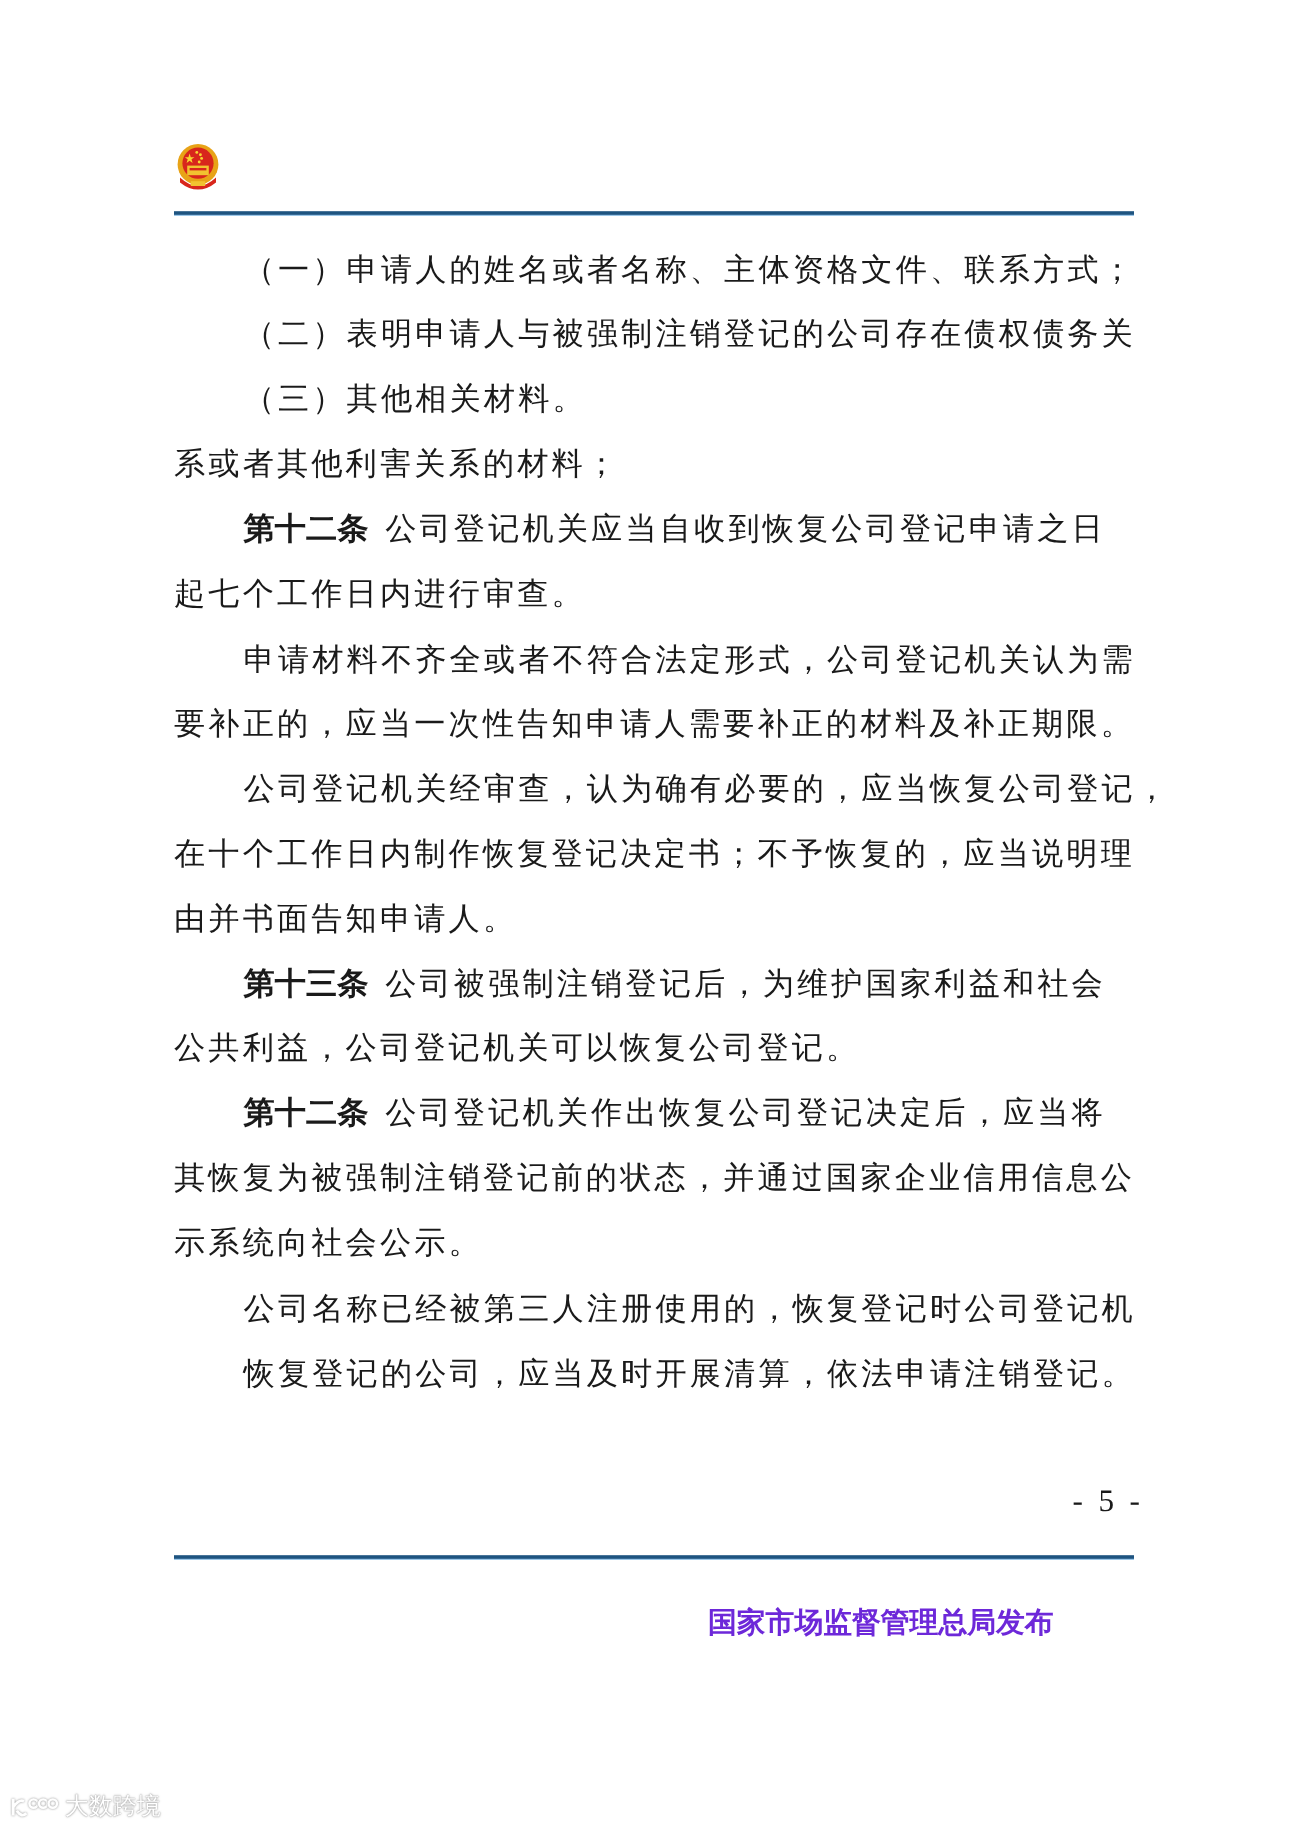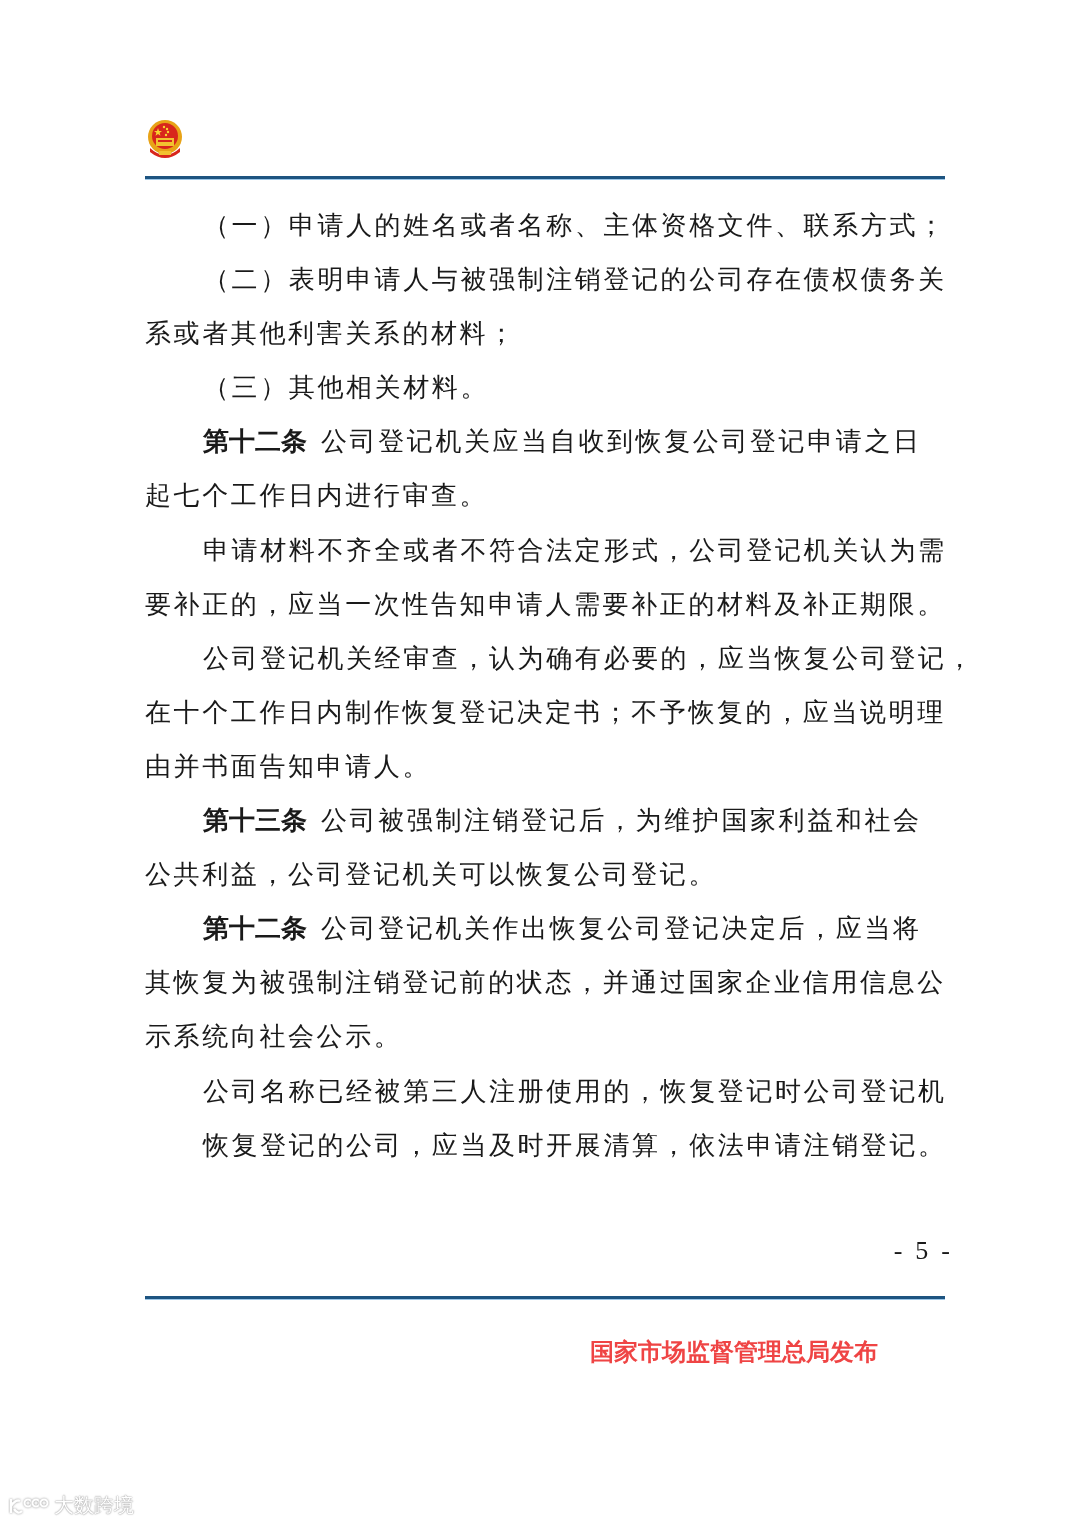--- a/index.html
+++ b/index.html
@@ -78,21 +78,21 @@
       color: #1a1a1a;
       white-space: pre;
     }
     .footer-publisher {
       position: absolute;
       left: 590px;
       top: 1336px;
       font-family: "DejaVu Sans", sans-serif;
       font-weight: bold;
       font-size: 24px;
-      color: #ef4444;
+      color: #6d28d9;
     }
     .watermark {
       position: absolute;
       left: 8px;
       top: 1492px;
       display: flex;
       align-items: center;
       font-family: "DejaVu Sans", sans-serif;
       font-size: 20px;
       color: #ffffff;
@@ -128,25 +128,25 @@
 
 <div class="rule top"></div>
 
 <div class="body-text">
   <div class="line indent">
     <span>（一）申请人的姓名或者名称、主体资格文件、联系方式；</span>
   </div>
   <div class="line indent">
     <span>（二）表明申请人与被强制注销登记的公司存在债权债务关</span>
   </div>
+  <div class="line indent">
+    <span>（三）其他相关材料。</span>
+  </div>
   <div class="line">
     <span>系或者其他利害关系的材料；</span>
-  </div>
-  <div class="line indent">
-    <span>（三）其他相关材料。</span>
   </div>
   <div class="line indent">
     <span class="article-no">第十二条</span><span>公司登记机关应当自收到恢复公司登记申请之日</span>
   </div>
   <div class="line">
     <span>起七个工作日内进行审查。</span>
   </div>
   <div class="line indent">
     <span>申请材料不齐全或者不符合法定形式，公司登记机关认为需</span>
   </div>

